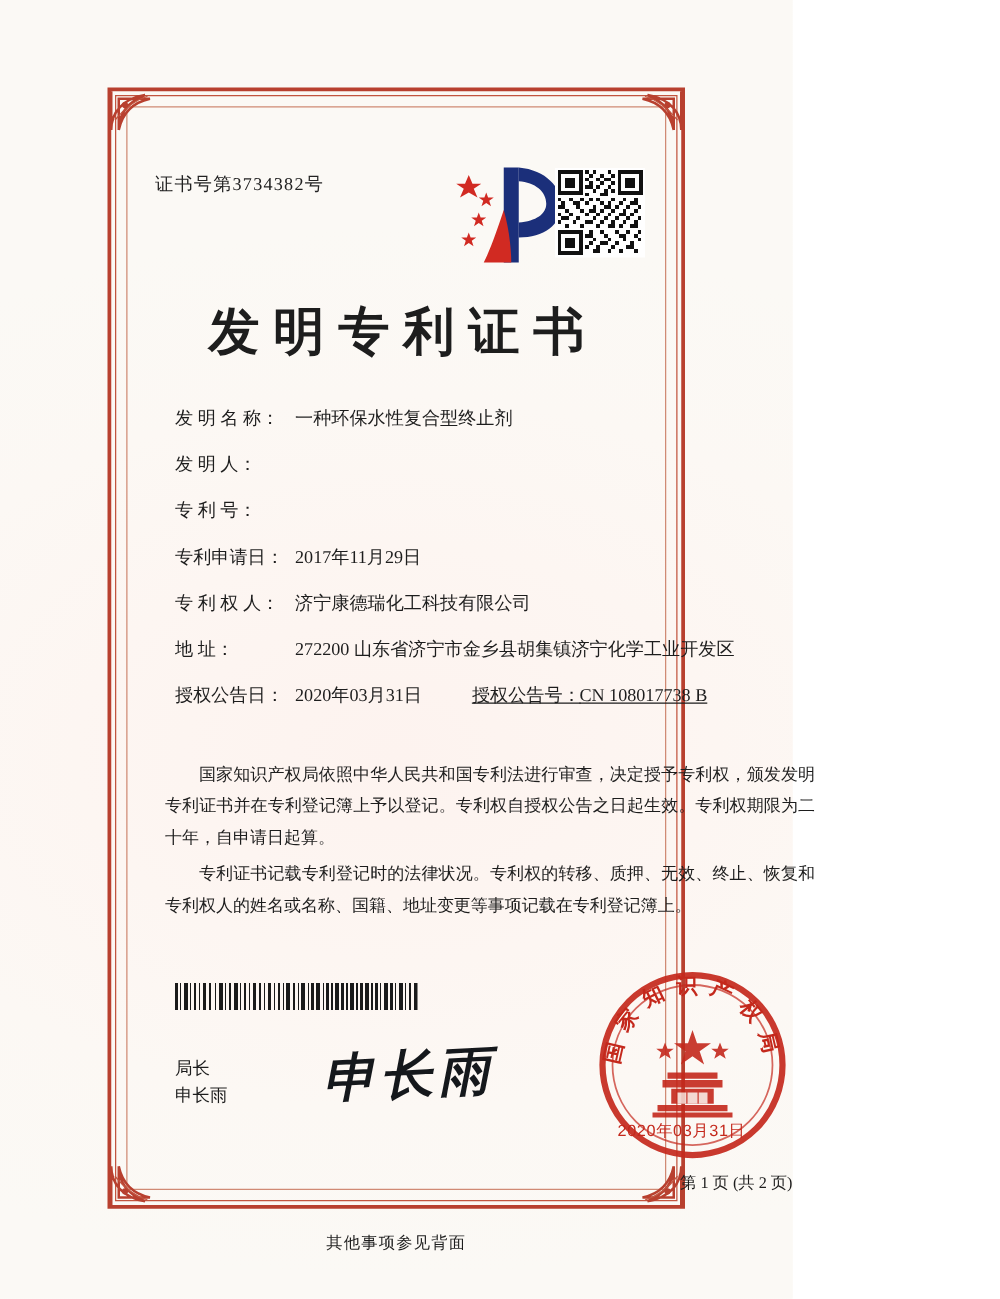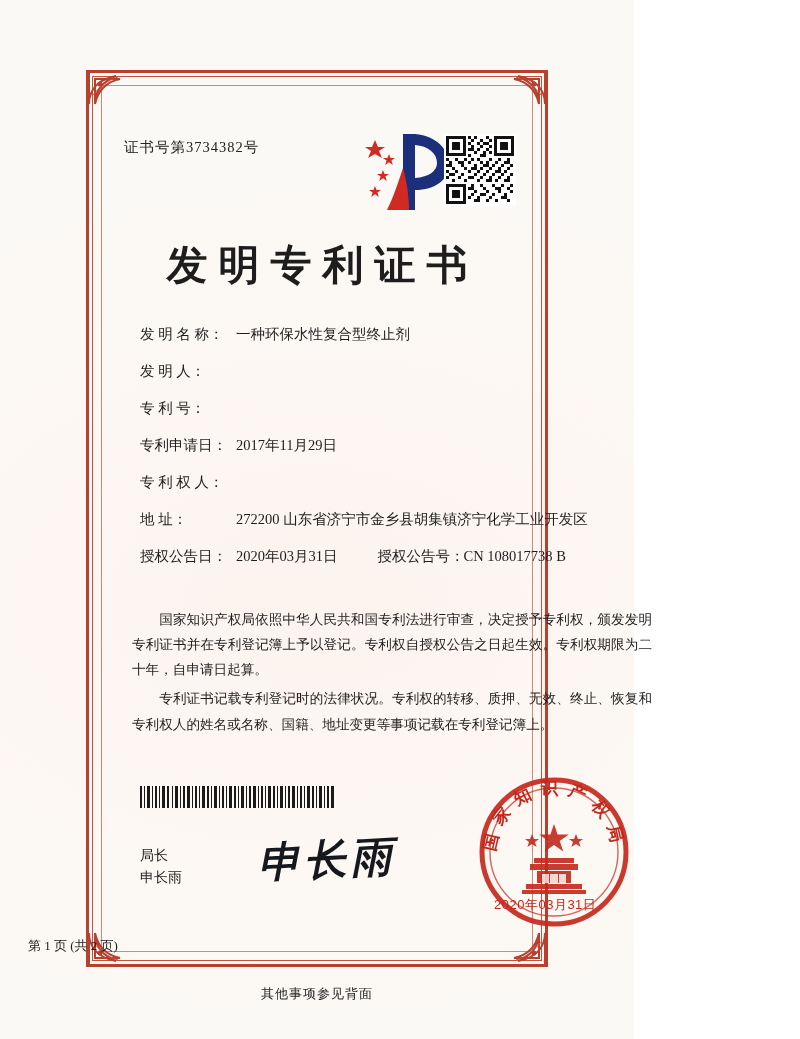--- a/index.html
+++ b/index.html
@@ -115,21 +115,21 @@
   }
   .lab {
     width: 96px;
     flex: none;
     letter-spacing: 0px;
   }
   .val {
     flex: 1;
   }
   .row-split { display: flex; align-items: baseline; }
-  .row-split .seg2 { margin-left: 40px; display: flex; align-items: baseline; }
+  .row-split .seg2 { margin-left: 40px; display: flex; align-items: baseline; text-decoration: underline; }
   .row-split .lab2 { width: 86px; flex: none; }
 
   
   .paras {
     position: absolute;
     left: 132px;
     top: 607px;
     width: 520px;
     font-size: 13.6px;
     line-height: 1.85;
@@ -188,21 +188,21 @@
     color: #c4281c;
     letter-spacing: 0.5px;
     font-family: "Liberation Sans", sans-serif;
   }
 
   
   .page-num {
     position: absolute;
     left: 0; right: 0;
     top: 937px;
-    text-align: left;
+    text-align: right;
     font-size: 13px;
     color: #1d1d1d;
     margin-left: 28px;
   }
   .back-note {
     position: absolute;
     left: 0; right: 0;
     top: 985px;
     text-align: center;
     font-size: 13px;
@@ -401,20 +401,21 @@
     </div>
     <div class="row">
       <span class="lab">专 利 号：</span>
     </div>
     <div class="row">
       <span class="lab">专利申请日：</span>
       <span class="val">2017年11月29日</span>
     </div>
     <div class="row">
       <span class="lab">专 利 权 人：</span>
+      <span class="val">济宁康德瑞化工科技有限公司</span>
     </div>
     <div class="row">
       <span class="lab">地      址：</span>
       <span class="val">272200 山东省济宁市金乡县胡集镇济宁化学工业开发区</span>
     </div>
     <div class="row row-split">
       <span class="lab">授权公告日：</span>
       <span>2020年03月31日</span>
       <span class="seg2">
         <span class="lab2">授权公告号：</span>

